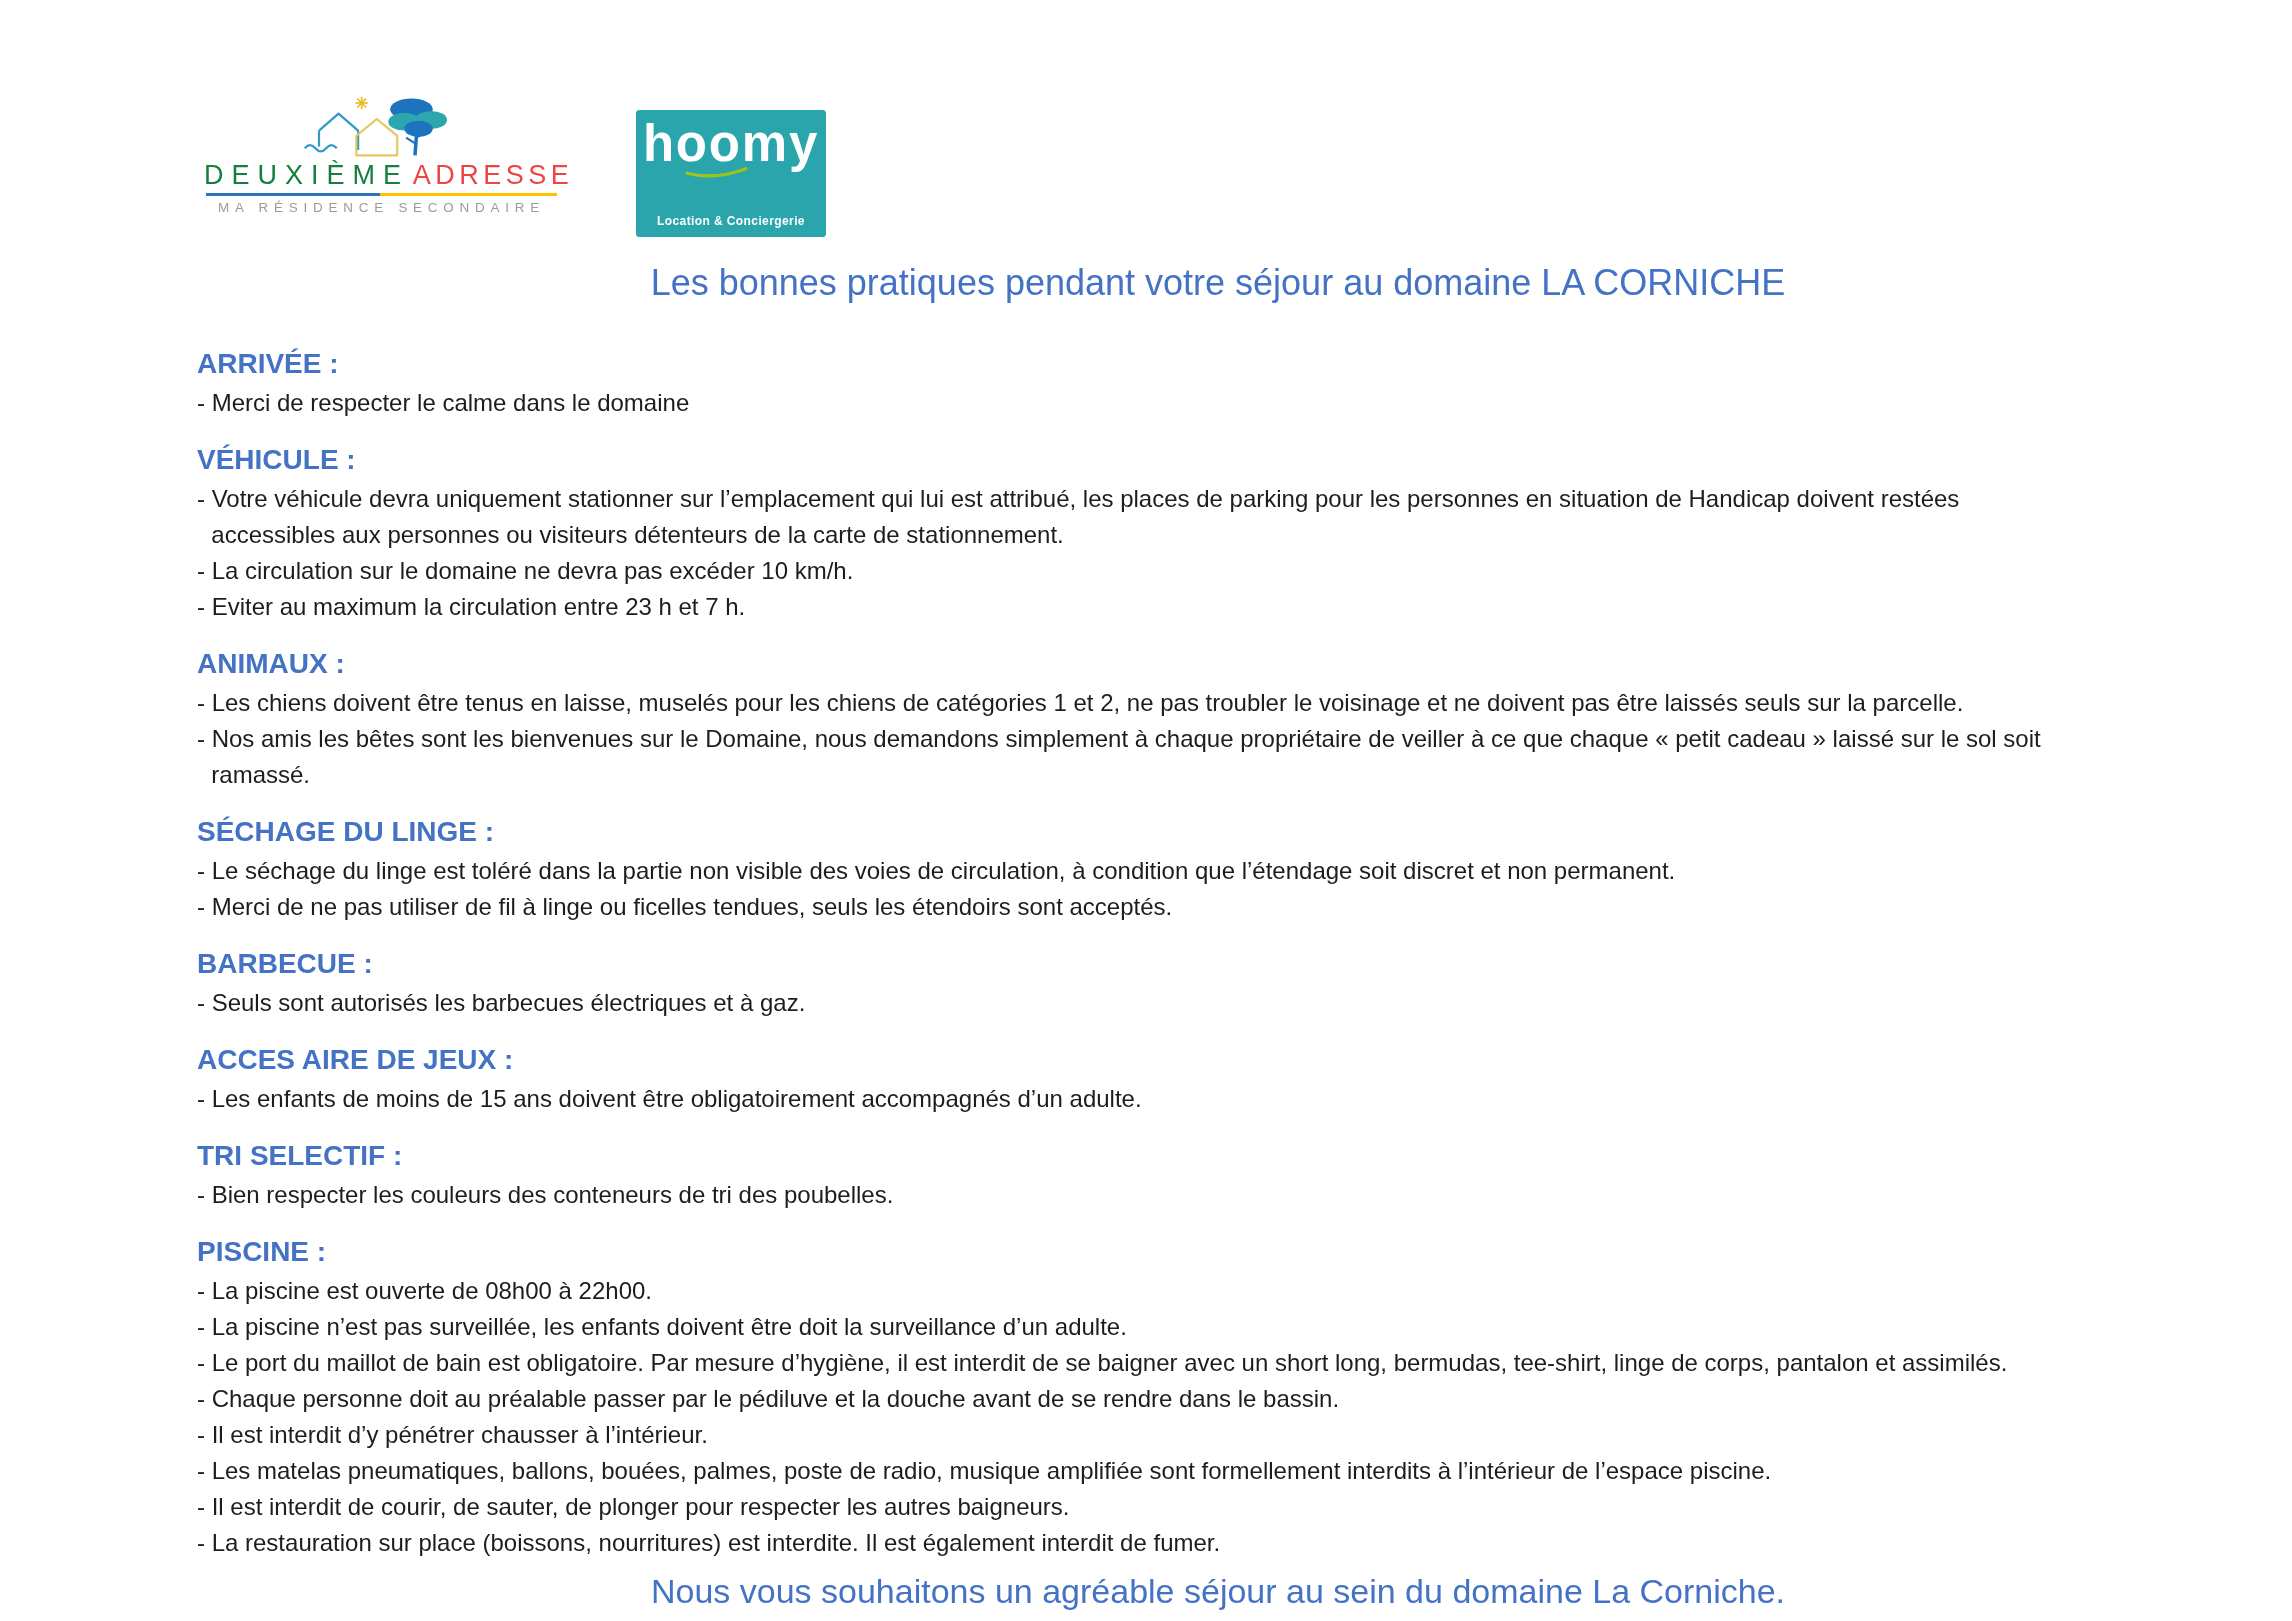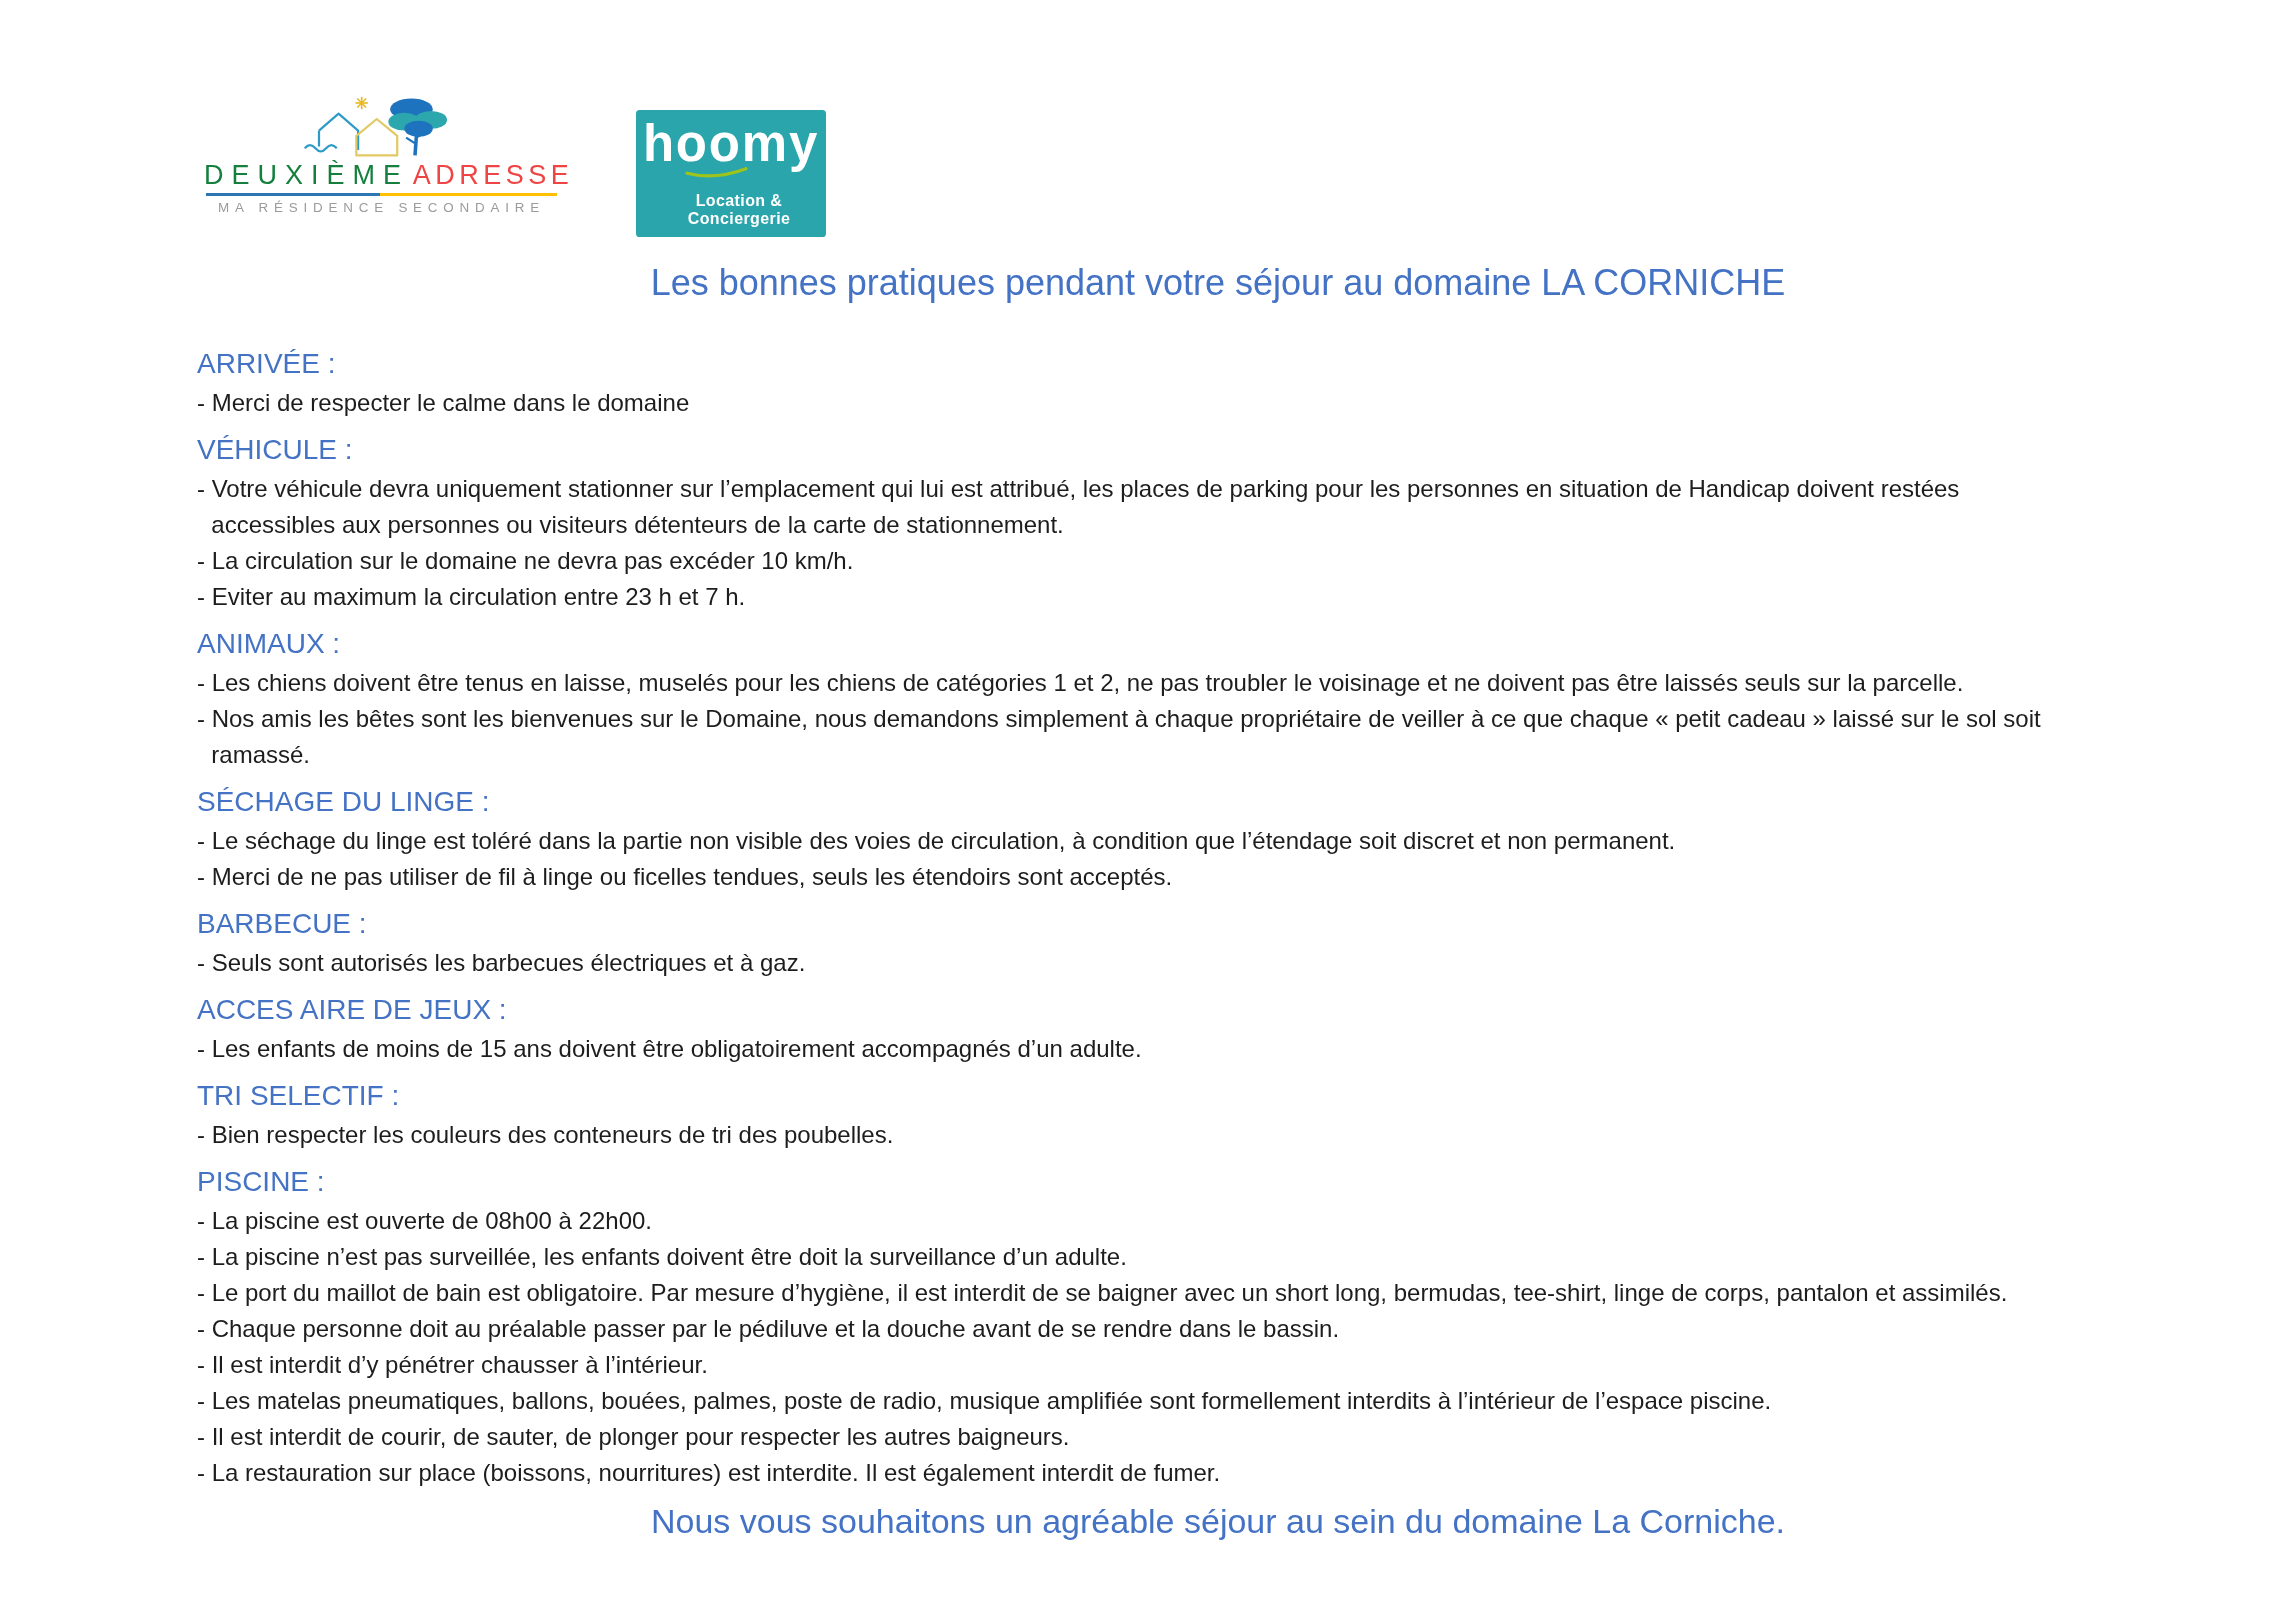--- a/index.html
+++ b/index.html
@@ -23,29 +23,29 @@
   .da-divider { position:absolute; left:1.8px; top:100px; width:351px; height:2.7px;
     background:linear-gradient(to right, #2E75B6 0 49.5%, #FFC000 49.5% 100%); }
   .da-tagline { position:absolute; left:0; top:107px; width:100%; text-align:center;
     font-size:13.4px; letter-spacing:5.8px; color:#9b9b9b; }
 
   .hoomy-logo { position:absolute; left:636px; top:110px; width:190px; height:127px;
     background:#2AA5AC; border-radius:3.6px; }
   .hoomy-name { position:absolute; top:3.6px; left:0; width:100%; text-align:center;
     color:#ffffff; font-size:51px; font-weight:700; letter-spacing:1.8px; }
   .hoomy-swoosh { position:absolute; left:49px; top:56px; }
-  .hoomy-tagline { position:absolute; bottom:9px; left:8px; width:100%; text-align:center;
-    color:#ffffff; font-size:16px; font-weight:700; letter-spacing:0.4px; }
+  .hoomy-tagline { position:absolute; bottom:9px; left:0; width:100%; text-align:center;
+    color:#ffffff; font-size:12px; font-weight:700; letter-spacing:0.4px; }
 
   
   .doc-title { margin:47px 54px 0 197px; text-align:center;
     font-size:36px; color:#4472C4; }
 
   .sections { margin:38px 27px 0 197px; }
-  .sec-heading { font-size:28px; line-height:43px; margin-top:7px; color:#4472C4; font-weight:400; }
+  .sec-heading { font-size:28px; line-height:43px; margin-top:17px; color:#4472C4; font-weight:700; }
   .line { font-size:24px; line-height:36px; white-space:nowrap; color:#1d1d1d; }
   .line.indent { padding-left:14.3px; }
 
   .closing { margin:10.7px 54px 0 197px; text-align:center;
     font-size:34px; color:#4472C4; }
 </style>
 </head>
 <body>
 
 <div class="header">

